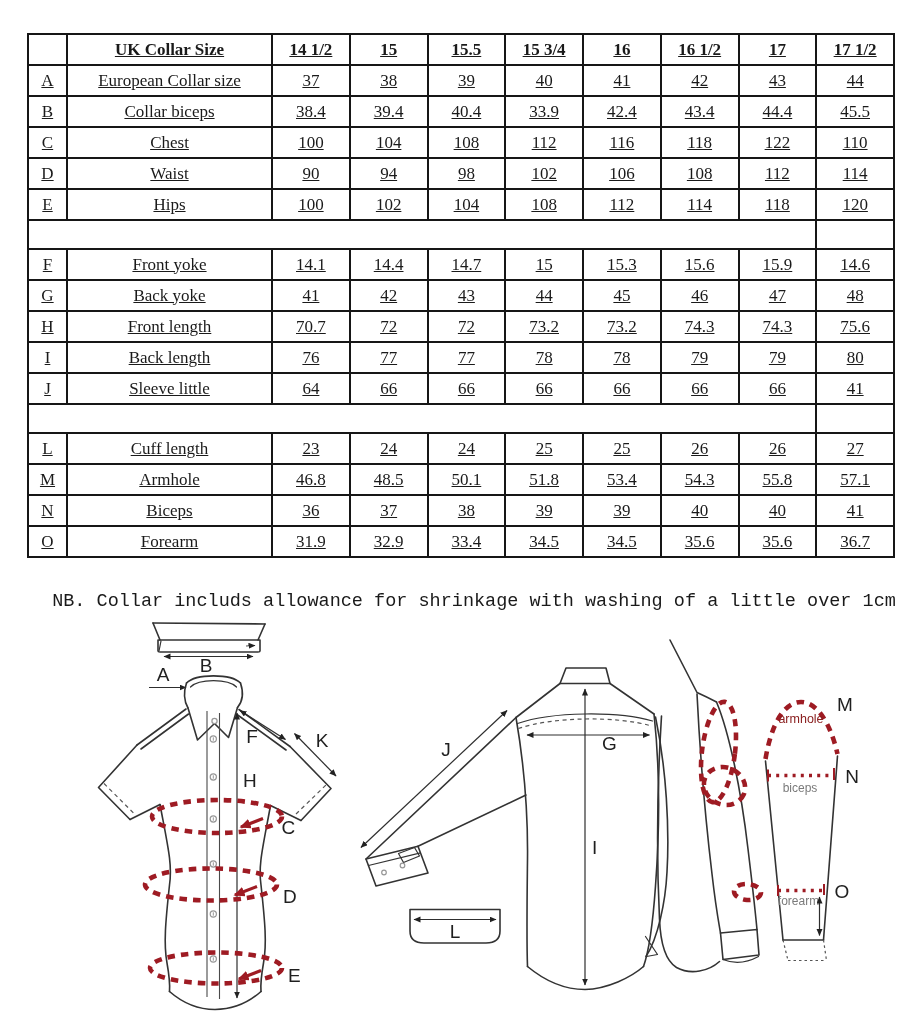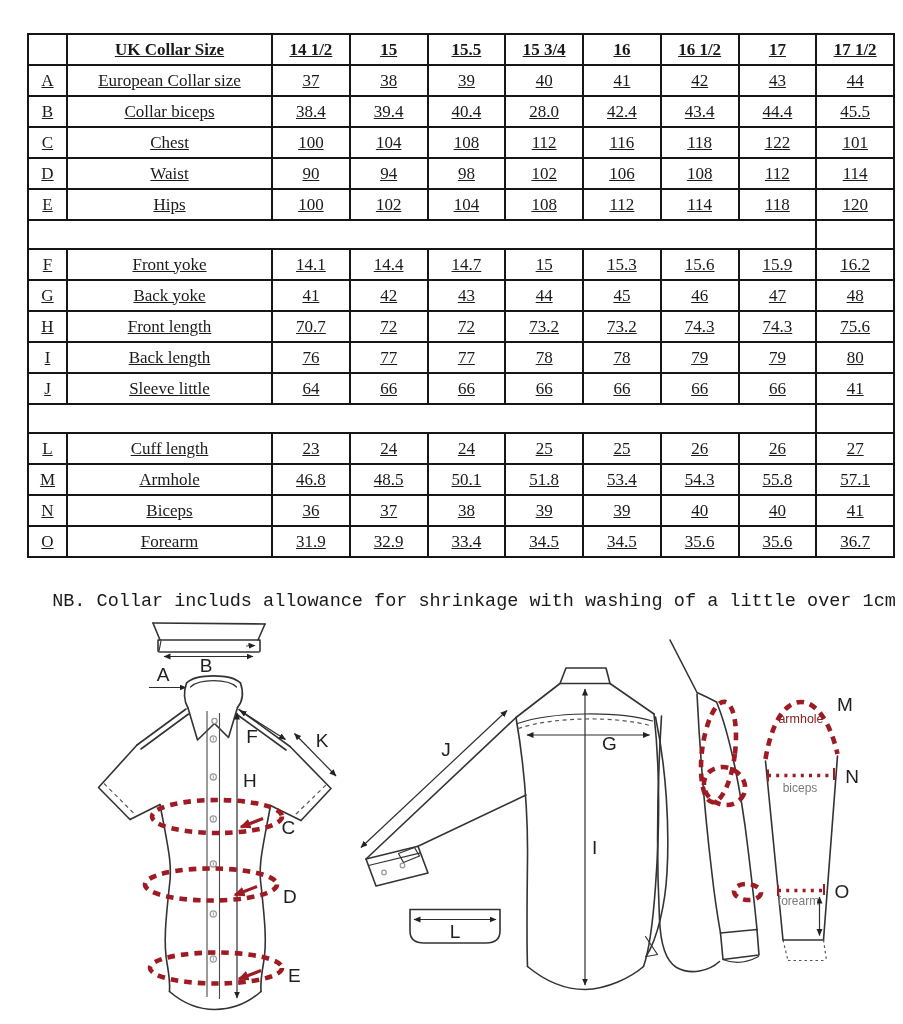--- a/index.html
+++ b/index.html
@@ -82,37 +82,37 @@
           <td>42</td>
           <td>43</td>
           <td>44</td>
         </tr>
         <tr>
           <td>B</td>
           <td>Collar biceps</td>
           <td>38.4</td>
           <td>39.4</td>
           <td>40.4</td>
-          <td>28.0</td>
+          <td>33.9</td>
           <td>42.4</td>
           <td>43.4</td>
           <td>44.4</td>
           <td>45.5</td>
         </tr>
         <tr>
           <td>C</td>
           <td>Chest</td>
           <td>100</td>
           <td>104</td>
           <td>108</td>
           <td>112</td>
           <td>116</td>
           <td>118</td>
           <td>122</td>
-          <td>101</td>
+          <td>110</td>
         </tr>
         <tr>
           <td>D</td>
           <td>Waist</td>
           <td>90</td>
           <td>94</td>
           <td>98</td>
           <td>102</td>
           <td>106</td>
           <td>108</td>
@@ -138,21 +138,21 @@
         <tr>
           <td>F</td>
           <td>Front yoke</td>
           <td>14.1</td>
           <td>14.4</td>
           <td>14.7</td>
           <td>15</td>
           <td>15.3</td>
           <td>15.6</td>
           <td>15.9</td>
-          <td>16.2</td>
+          <td>14.6</td>
         </tr>
         <tr>
           <td>G</td>
           <td>Back yoke</td>
           <td>41</td>
           <td>42</td>
           <td>43</td>
           <td>44</td>
           <td>45</td>
           <td>46</td>

